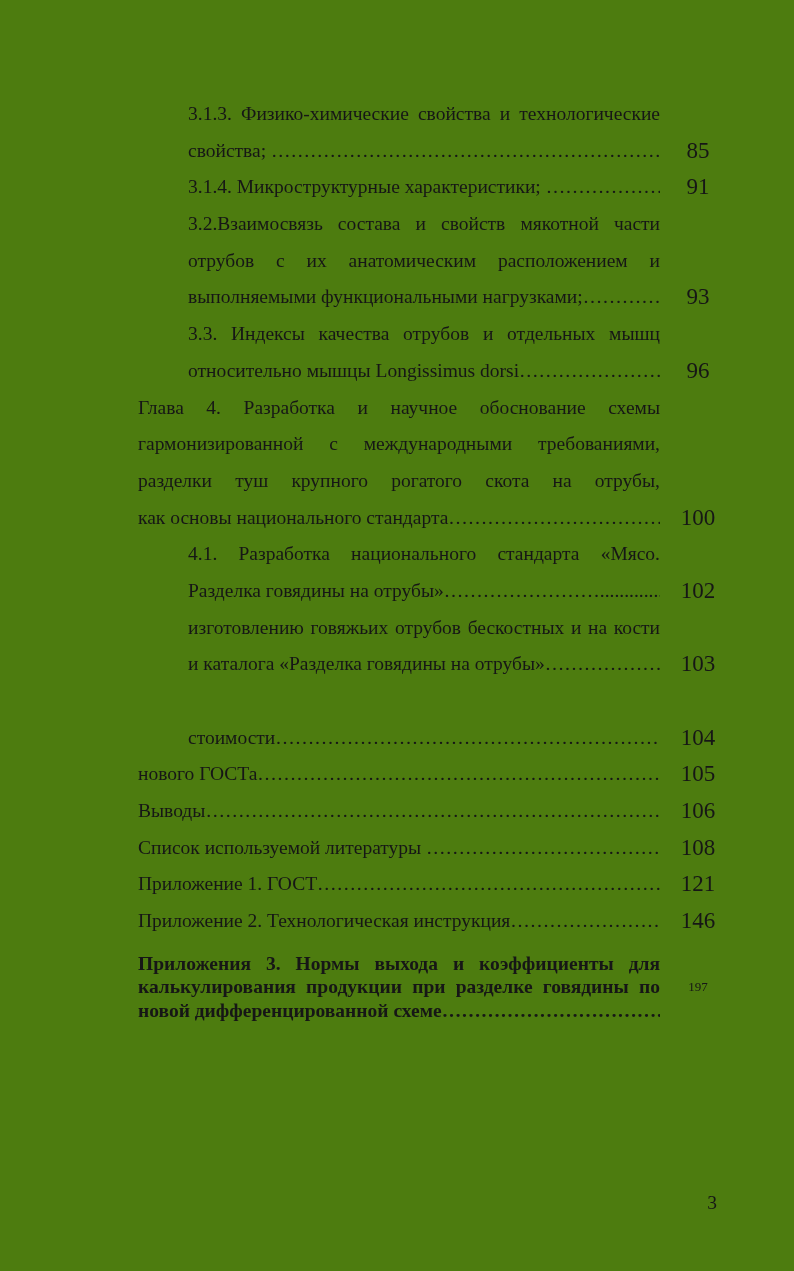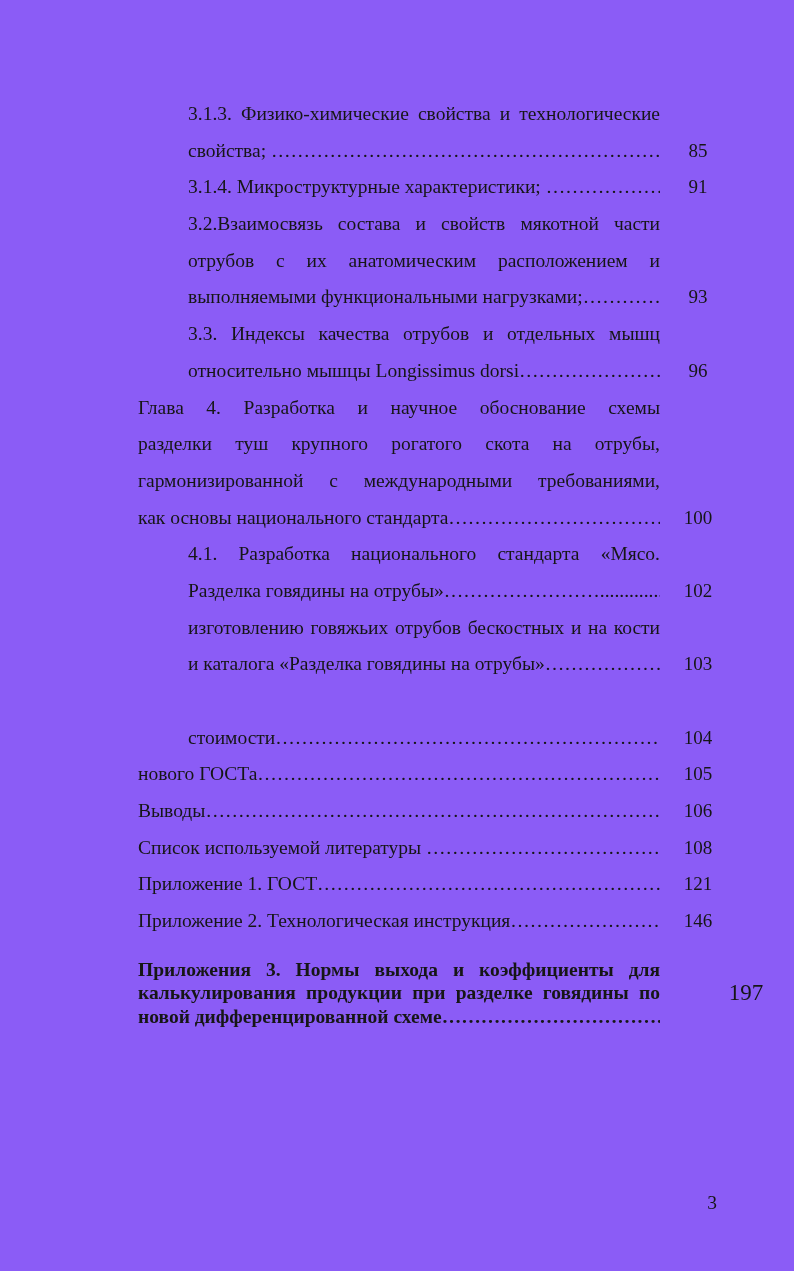--- a/index.html
+++ b/index.html
@@ -5,53 +5,53 @@
 <style>
   html, body { margin: 0; padding: 0; }
   body {
     width: 794px; height: 1271px;
     background: #ffffff;
     position: relative;
     font-family: "Liberation Serif", "DejaVu Serif", serif;
     color: #161616;
     overflow: hidden;
   }
-  .sheet { position: absolute; inset: 0; background: #8b5cf6; padding-left: 26px; }
+  .sheet { position: absolute; inset: 0; background: #4d7c0f; padding-left: 26px; }
 
   .toc { position: absolute; left: 138px; top: 96px; width: 598px; }
 
   .row { display: flex; height: 36.7px; }
   .row .text {
     width: 522px;
     font-size: 19.5px;
     line-height: 36.7px;
     white-space: nowrap;
     overflow: hidden;
   }
   .row.indent .text { padding-left: 50px; width: 472px; }
   .row.bold .text { font-weight: normal; }
   .row.justify .text { text-align: justify; text-align-last: justify; }
   .row .pg {
     flex: none; width: 76px;
-    font-size: 19px; line-height: 36.7px;
+    font-size: 23px; line-height: 36.7px;
     text-align: center;
   }
 
-  .block { display: flex; margin-top: 18px; gap: 48px; }
+  .block { display: flex; margin-top: 12px; }
   .block .lines { width: 522px; font-weight: bold; font-size: 19.5px; }
   .block .lines .bline {
     line-height: 23.6px;
     white-space: nowrap;
     overflow: hidden;
   }
   .block .lines .bline.justify { text-align: justify; text-align-last: justify; }
   .block .pg {
     flex: none; width: 76px;
     display: flex; align-items: center; justify-content: center;
-    font-size: 23px;
+    font-size: 13px;
   }
 
   .folio {
     position: absolute; left: 692px; top: 1192px; width: 40px;
     text-align: center; font-size: 19.5px;
   }
 </style>
 </head>
 <body>
 
@@ -88,25 +88,25 @@
     </div>
     <div class="row indent">
       <div class="text">относительно мышцы Longissimus dorsi……………………………………</div>
       <div class="pg">96</div>
     </div>
     <div class="row bold justify">
       <div class="text">Глава 4. Разработка и научное обоснование схемы</div>
       <div class="pg"></div>
     </div>
     <div class="row bold justify">
-      <div class="text">разделки туш крупного рогатого скота на отрубы,</div>
+      <div class="text">гармонизированной с международными требованиями,</div>
       <div class="pg"></div>
     </div>
     <div class="row bold justify">
-      <div class="text">гармонизированной с международными требованиями,</div>
+      <div class="text">разделки туш крупного рогатого скота на отрубы,</div>
       <div class="pg"></div>
     </div>
     <div class="row bold">
       <div class="text">как основы национального стандарта…………………………………………</div>
       <div class="pg">100</div>
     </div>
     <div class="row indent justify">
       <div class="text">4.1. Разработка национального стандарта «Мясо.</div>
       <div class="pg"></div>
     </div>

